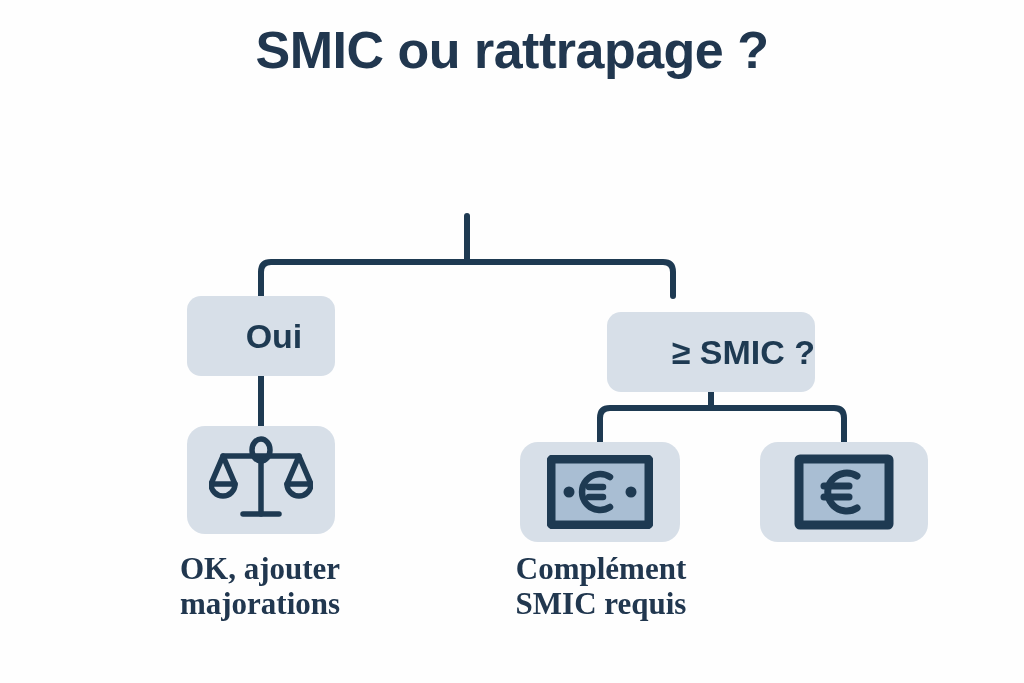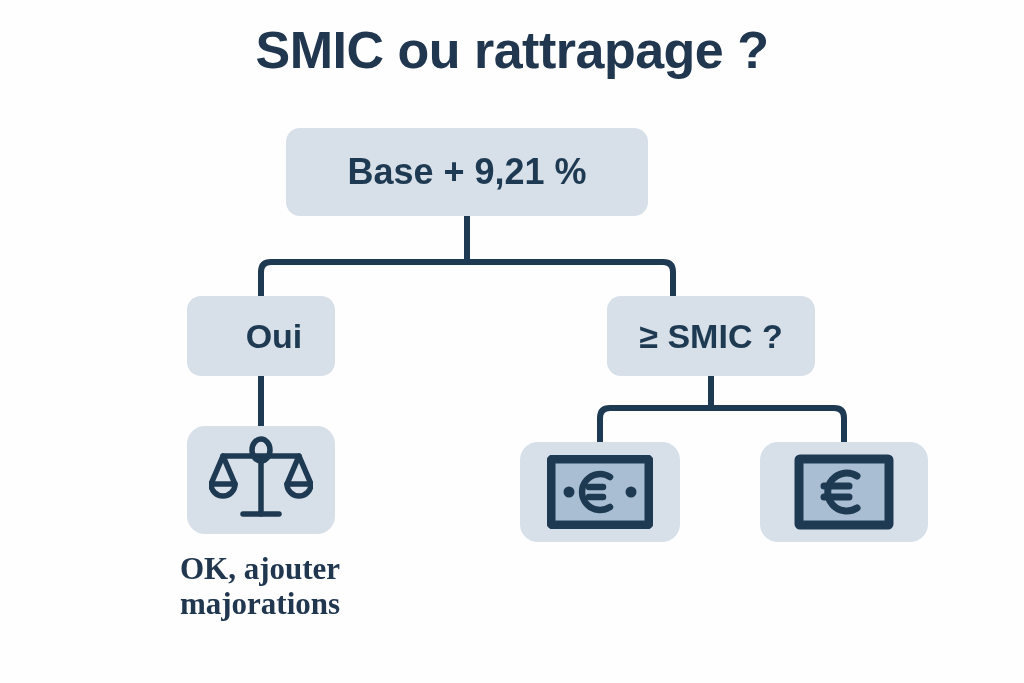--- a/index.html
+++ b/index.html
@@ -63,22 +63,22 @@
   }
   #node-root .node-label { font-size: 36px; }
 
   #node-oui {
     left: 187px; top: 296px;
     width: 148px; height: 80px; padding-left: 26px;
   }
   #node-oui .node-label { font-size: 34px; }
 
   #node-smic {
-    left: 607px; top: 296px;
-    width: 208px; height: 80px;
+    left: 607px; top: 312px;
+    width: 208px; height: 80px; justify-content: flex-end;
   }
   #node-smic .node-label { font-size: 34px; }
 
   
   .icon-card {
     position: absolute;
     background: #d7dfe8;
     border-radius: 18px;
     display: flex;
     align-items: center;
@@ -117,23 +117,20 @@
       <path d="M261,296 L261,272 Q261,262 271,262 L663,262 Q673,262 673,272 L673,296"></path>
 
       <path d="M261,376 L261,426"></path>
 
       <path d="M711,376 L711,408"></path>
 
       <path d="M600,442 L600,418 Q600,408 610,408 L834,408 Q844,408 844,418 L844,442"></path>
     </g>
   </svg>
 
-  <div class="node" id="node-root">
-    <span class="node-label">Base + 9,21 %</span>
-  </div>
 
   <div class="node" id="node-oui">
     <span class="node-label">Oui</span>
   </div>
 
   <div class="node" id="node-smic">
     <span class="node-label">≥ SMIC ?</span>
   </div>
 
   <div class="icon-card" id="card-scales">
@@ -176,14 +173,16 @@
       <g fill="none" stroke="#1e3a52" stroke-width="7" stroke-linecap="round">
         <path d="M63,22 a19,19 0 1 0 0,32"></path>
         <path d="M30,32 L55,32"></path>
         <path d="M30,43 L55,43"></path>
       </g>
     </svg>
   </div>
 
   <div class="caption" id="cap-left">OK, ajouter
 majorations</div>
+  <div class="caption" id="cap-mid">Complément
+SMIC requis</div>
 
 </div>
 
 </body></html>

